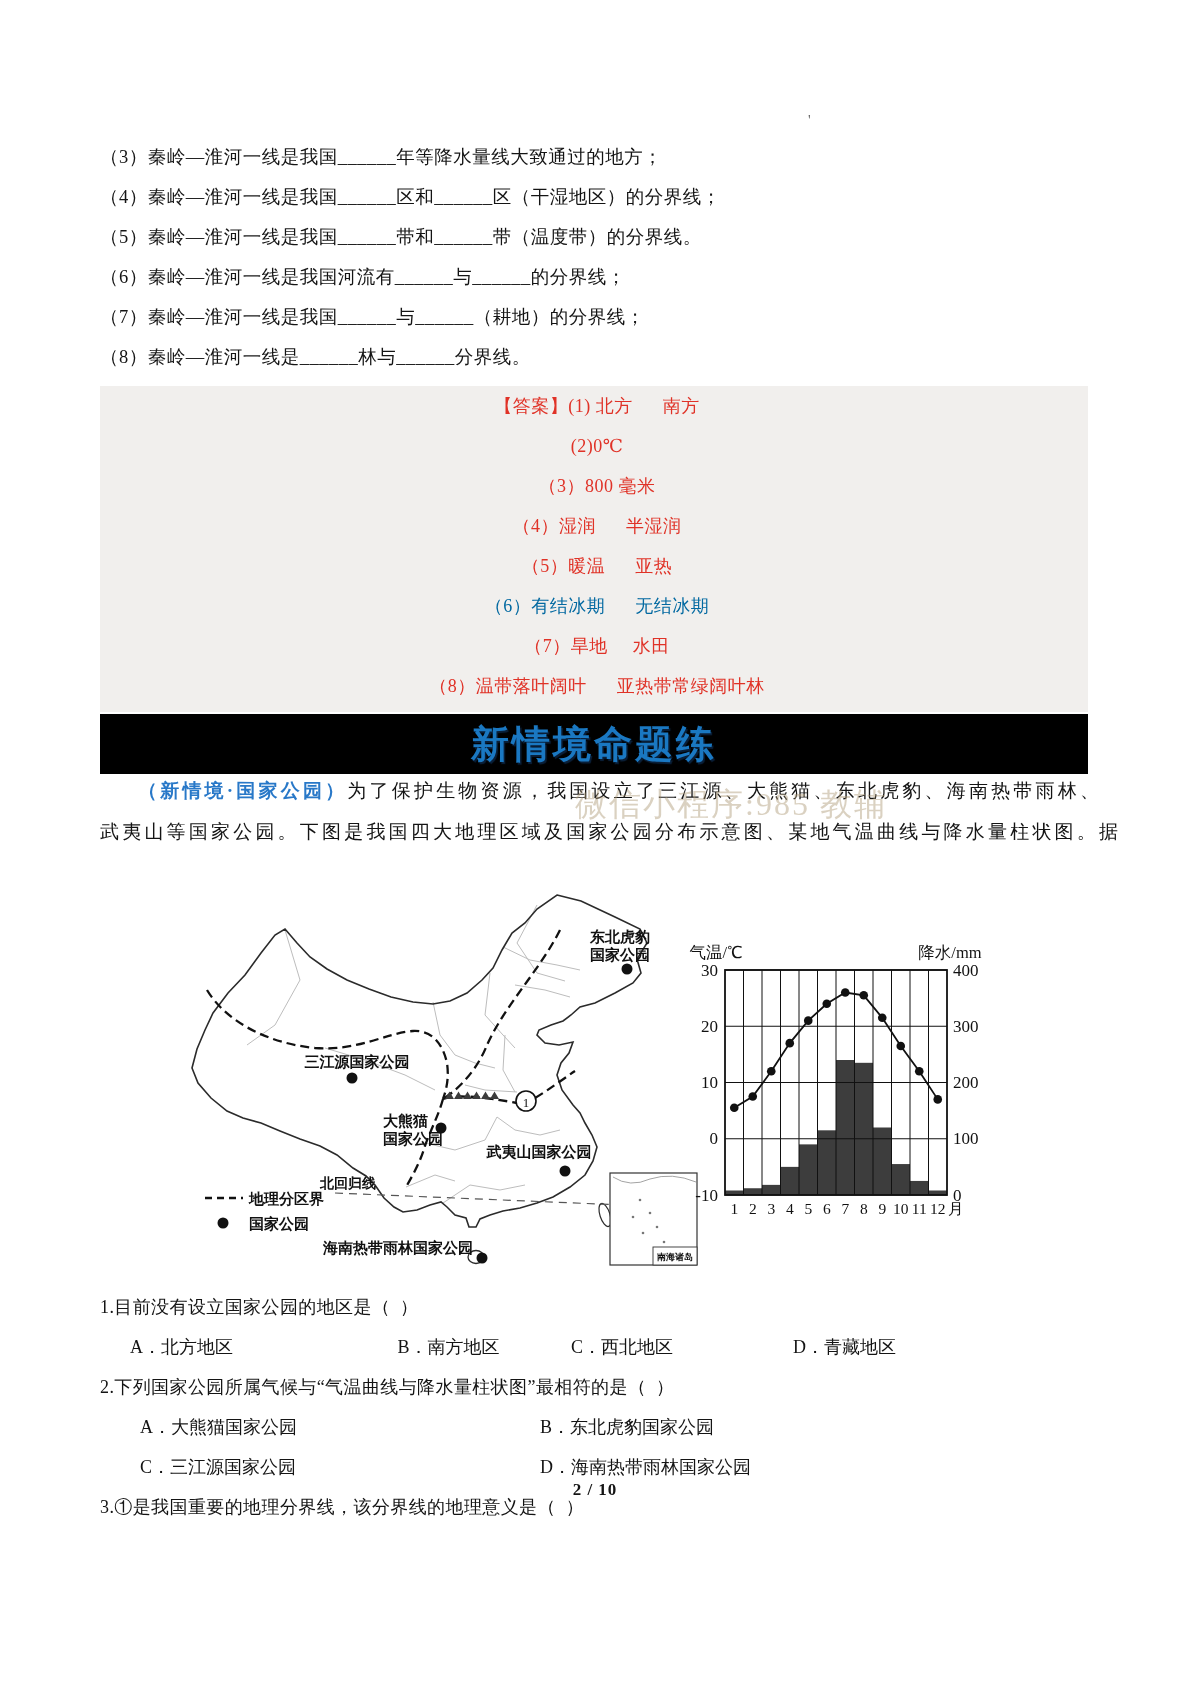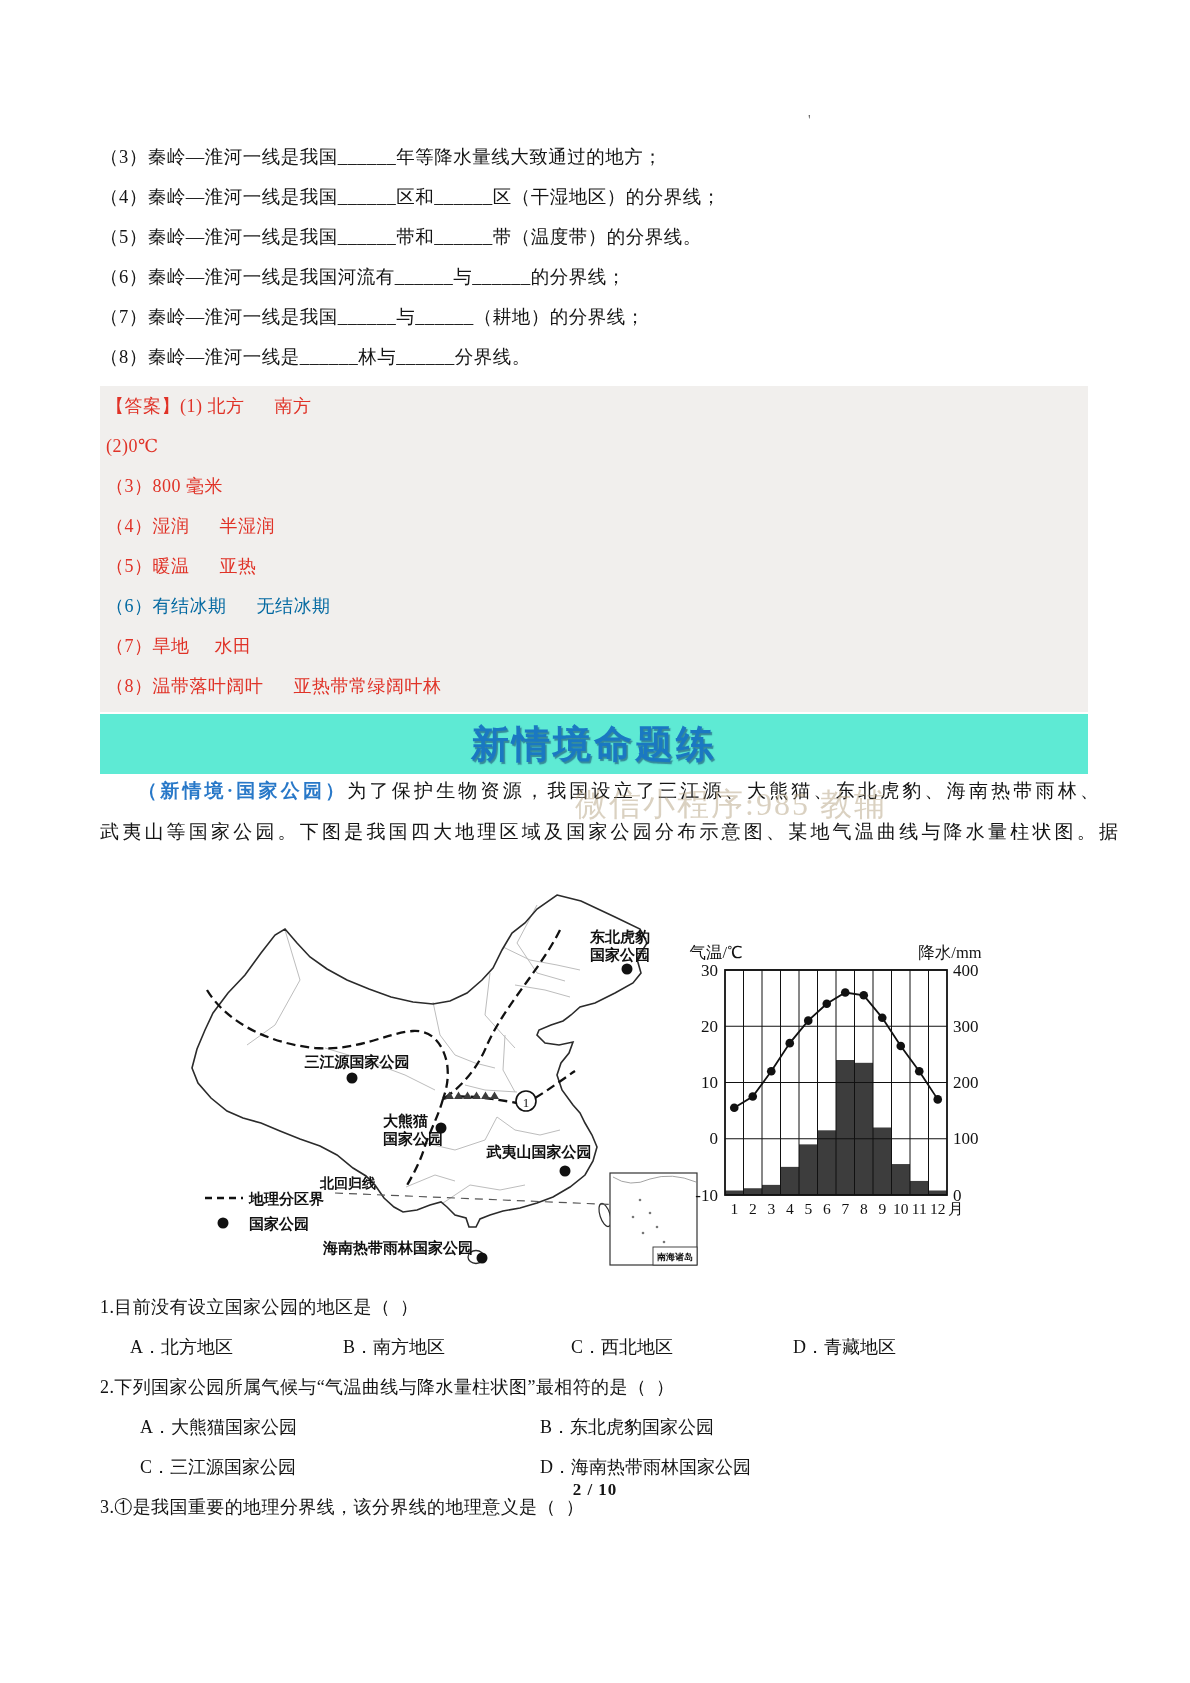--- a/index.html
+++ b/index.html
@@ -8,21 +8,21 @@
     width:1190px;height:1683px;
     background:#ffffff;
     font-family:"Liberation Serif","DejaVu Serif",serif;
     color:#141414;
     overflow:hidden;
   }
   
   #fillins{position:absolute;left:100px;top:137px;width:1000px;}
   .qline{height:40px;line-height:40px;font-size:18.5px;white-space:pre;letter-spacing:.5px;}
   
-  #answers{position:absolute;left:100px;top:386px;width:988px;height:326px;padding-left:6px;box-sizing:border-box;}
+  #answers{position:absolute;left:100px;top:386px;width:988px;height:326px;padding-left:6px;box-sizing:border-box;text-align:center;}
   .ansline{height:40px;line-height:40px;font-size:18px;white-space:pre;letter-spacing:.5px;}
   
   #band{position:absolute;left:100px;top:714px;width:988px;height:60px;text-align:center;}
   #band .band-title{
     line-height:60px;font-size:38px;font-weight:bold;letter-spacing:3px;
     font-family:"Liberation Sans","DejaVu Sans",sans-serif;
     text-shadow:1.5px 1.5px 1px rgba(18,58,105,.55);
   }
   
   #intro{position:absolute;left:100px;top:770px;width:995px;}
@@ -67,21 +67,21 @@
       <div class="ansline" style="color: rgb(224, 50, 39);">【答案】(1) 北方      南方</div>
       <div class="ansline" style="color: rgb(224, 50, 39);">(2)0℃</div>
       <div class="ansline" style="color: rgb(224, 50, 39);">（3）800 毫米</div>
       <div class="ansline" style="color: rgb(224, 50, 39);">（4）湿润      半湿润</div>
       <div class="ansline" style="color: rgb(224, 50, 39);">（5）暖温      亚热</div>
       <div class="ansline" style="color: #0369a1;">（6）有结冰期      无结冰期</div>
       <div class="ansline" style="color: rgb(224, 50, 39);">（7）旱地     水田</div>
       <div class="ansline" style="color: rgb(224, 50, 39);">（8）温带落叶阔叶      亚热带常绿阔叶林</div>
     </div>
 
-  <div id="band" style="background: #5eead4;">
+  <div id="band" style="background: #000000;">
     <div class="band-title" style="color: rgb(26, 120, 194);">新情境命题练</div>
   </div>
 
   <div id="intro">
     <div class="introline first"><span class="intro-tag" style="color: rgb(40, 120, 200);">（新情境·国家公园）</span><span>为了保护生物资源，我国设立了三江源、大熊猫、东北虎豹、海南热带雨林、</span></div>
     <div class="introline">武夷山等国家公园。下图是我国四大地理区域及国家公园分布示意图、某地气温曲线与降水量柱状图。据</div>
   </div>
 
   <div id="watermark">微信小程序:985 教辅</div>
 
@@ -210,21 +210,21 @@
       <text x="233.75" y="284" text-anchor="middle" font-size="15.5" font-family="&quot;Liberation Serif&quot;,serif" fill="#111">8</text>
       <text x="252.25" y="284" text-anchor="middle" font-size="15.5" font-family="&quot;Liberation Serif&quot;,serif" fill="#111">9</text>
       <text x="270.75" y="284" text-anchor="middle" font-size="15.5" font-family="&quot;Liberation Serif&quot;,serif" fill="#111">10</text>
       <text x="289.25" y="284" text-anchor="middle" font-size="15.5" font-family="&quot;Liberation Serif&quot;,serif" fill="#111">11</text>
       <text x="307.75" y="284" text-anchor="middle" font-size="15.5" font-family="&quot;Liberation Serif&quot;,serif" fill="#111">12</text>
       <text x="318" y="284" text-anchor="start" font-size="15.5" font-family="&quot;Liberation Serif&quot;,serif" fill="#111">月</text>
     </svg>
 
   <div id="questions">
       <div class="qstem">1.目前没有设立国家公园的地区是（  ）</div>
-      <div class="optrow" style="padding-left: 30px;"><span class="opt" style="width: 196px;">A．北方地区</span><span class="opt" style="width: 211px;">B．南方地区</span><span class="opt" style="width: 205px;">C．西北地区</span><span class="opt">D．青藏地区</span></div>
+      <div class="optrow" style="padding-left: 30px;"><span class="opt" style="width: 196px;">A．北方地区</span><span class="opt" style="width: 211px; text-align: center;">B．南方地区</span><span class="opt" style="width: 205px;">C．西北地区</span><span class="opt">D．青藏地区</span></div>
       <div class="qstem">2.下列国家公园所属气候与“气温曲线与降水量柱状图”最相符的是（  ）</div>
       <div class="optrow" style="padding-left: 40px;"><span class="opt" style="width: 383px;">A．大熊猫国家公园</span><span class="opt">B．东北虎豹国家公园</span></div>
       <div class="optrow" style="padding-left: 40px;"><span class="opt" style="width: 383px;">C．三江源国家公园</span><span class="opt">D．海南热带雨林国家公园</span></div>
       <div class="qstem">3.①是我国重要的地理分界线，该分界线的地理意义是（  ）</div>
     </div>
 
   <div id="pagenum">2 / 10</div>
 </div>
 
 </body></html>

